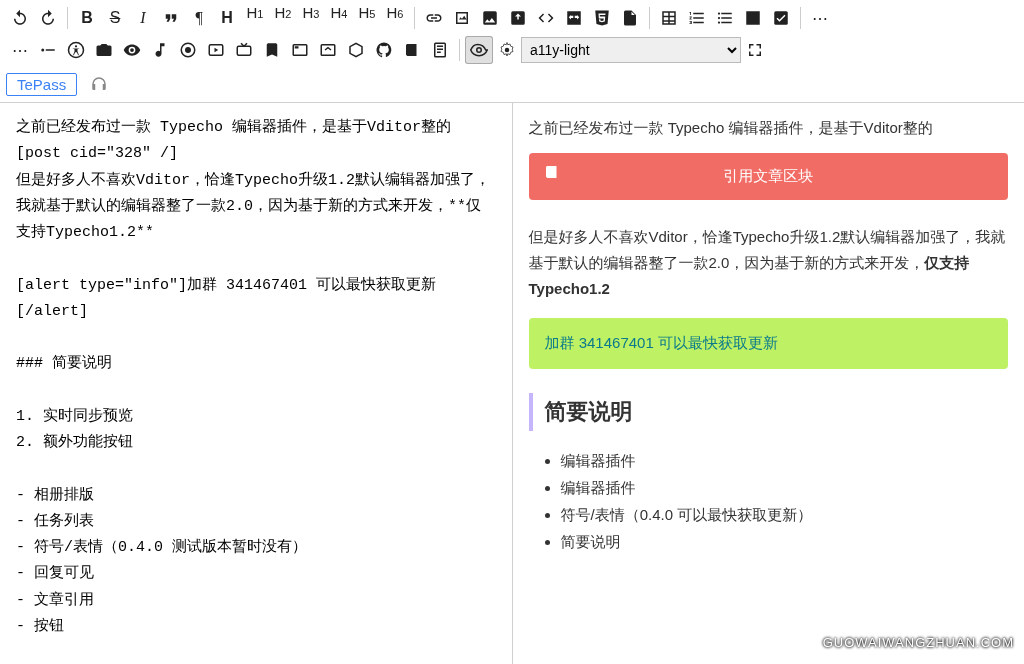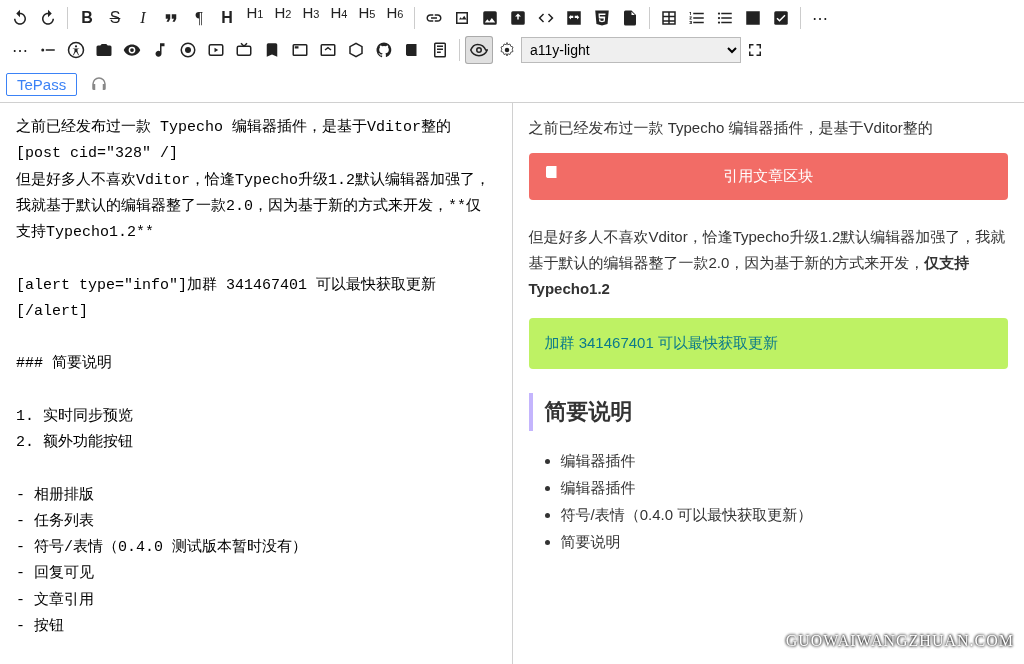--- a/index.html
+++ b/index.html
@@ -20,21 +20,21 @@
 .pane.source { font-family: Consolas, "Courier New", monospace; white-space: pre-wrap; border-right: 1px solid #d0d0d0; font-size: 15px; color: #000; }
 .pane.preview { color: #333; }
 .preview p { margin: 0 0 12px; }
 .preview .quote-block { background: #f26c66; color: #fff; padding: 10px 14px; border-radius: 4px; display: flex; align-items: flex-end; gap: 10px; margin-bottom: 24px; font-size: 15px; justify-content: center; position: relative; }
 .preview .quote-block .qicon { position: absolute; left: 14px; }
 .preview .alert-info { background: #bef264; color: #0c7a8b; padding: 12px 16px; border-radius: 4px; margin: 16px 0 24px; }
 .preview h3 { font-size: 22px; font-weight: 700; border-left: 4px solid #c4b5fd; padding-left: 12px; margin: 12px 0 16px; }
 .preview ol, .preview ul { padding-left: 32px; margin-bottom: 16px; }
 .preview ol li, .preview ul li { line-height: 1.8; }
 .preview strong { font-weight: 700; }
-.watermark { position: fixed; bottom: 14px; right: 10px; font-family: Liberation Serif, serif; font-size: 16px; letter-spacing: 1px; color: #fff; text-shadow: 0 0 3px #000, 0 0 3px #000; margin-left: 24px; }
+.watermark { position: fixed; bottom: 14px; right: 10px; font-family: Liberation Sans, sans-serif; font-size: 13px; letter-spacing: 1px; color: #fff; text-shadow: 0 0 3px #000, 0 0 3px #000; margin-left: 24px; }
 </style>
 </head>
 <body>
 
 <div class="toolbar">
   <div class="toolbar-row">
     <span class="tb-btn">
         <svg viewBox="0 0 24 24">
           <path d="M12 5V1L7 6l5 5V7c3.3 0 6 2.7 6 6s-2.7 6-6 6-6-2.7-6-6H4c0 4.4 3.6 8 8 8s8-3.6 8-8-3.6-8-8-8z"></path>
         </svg>

